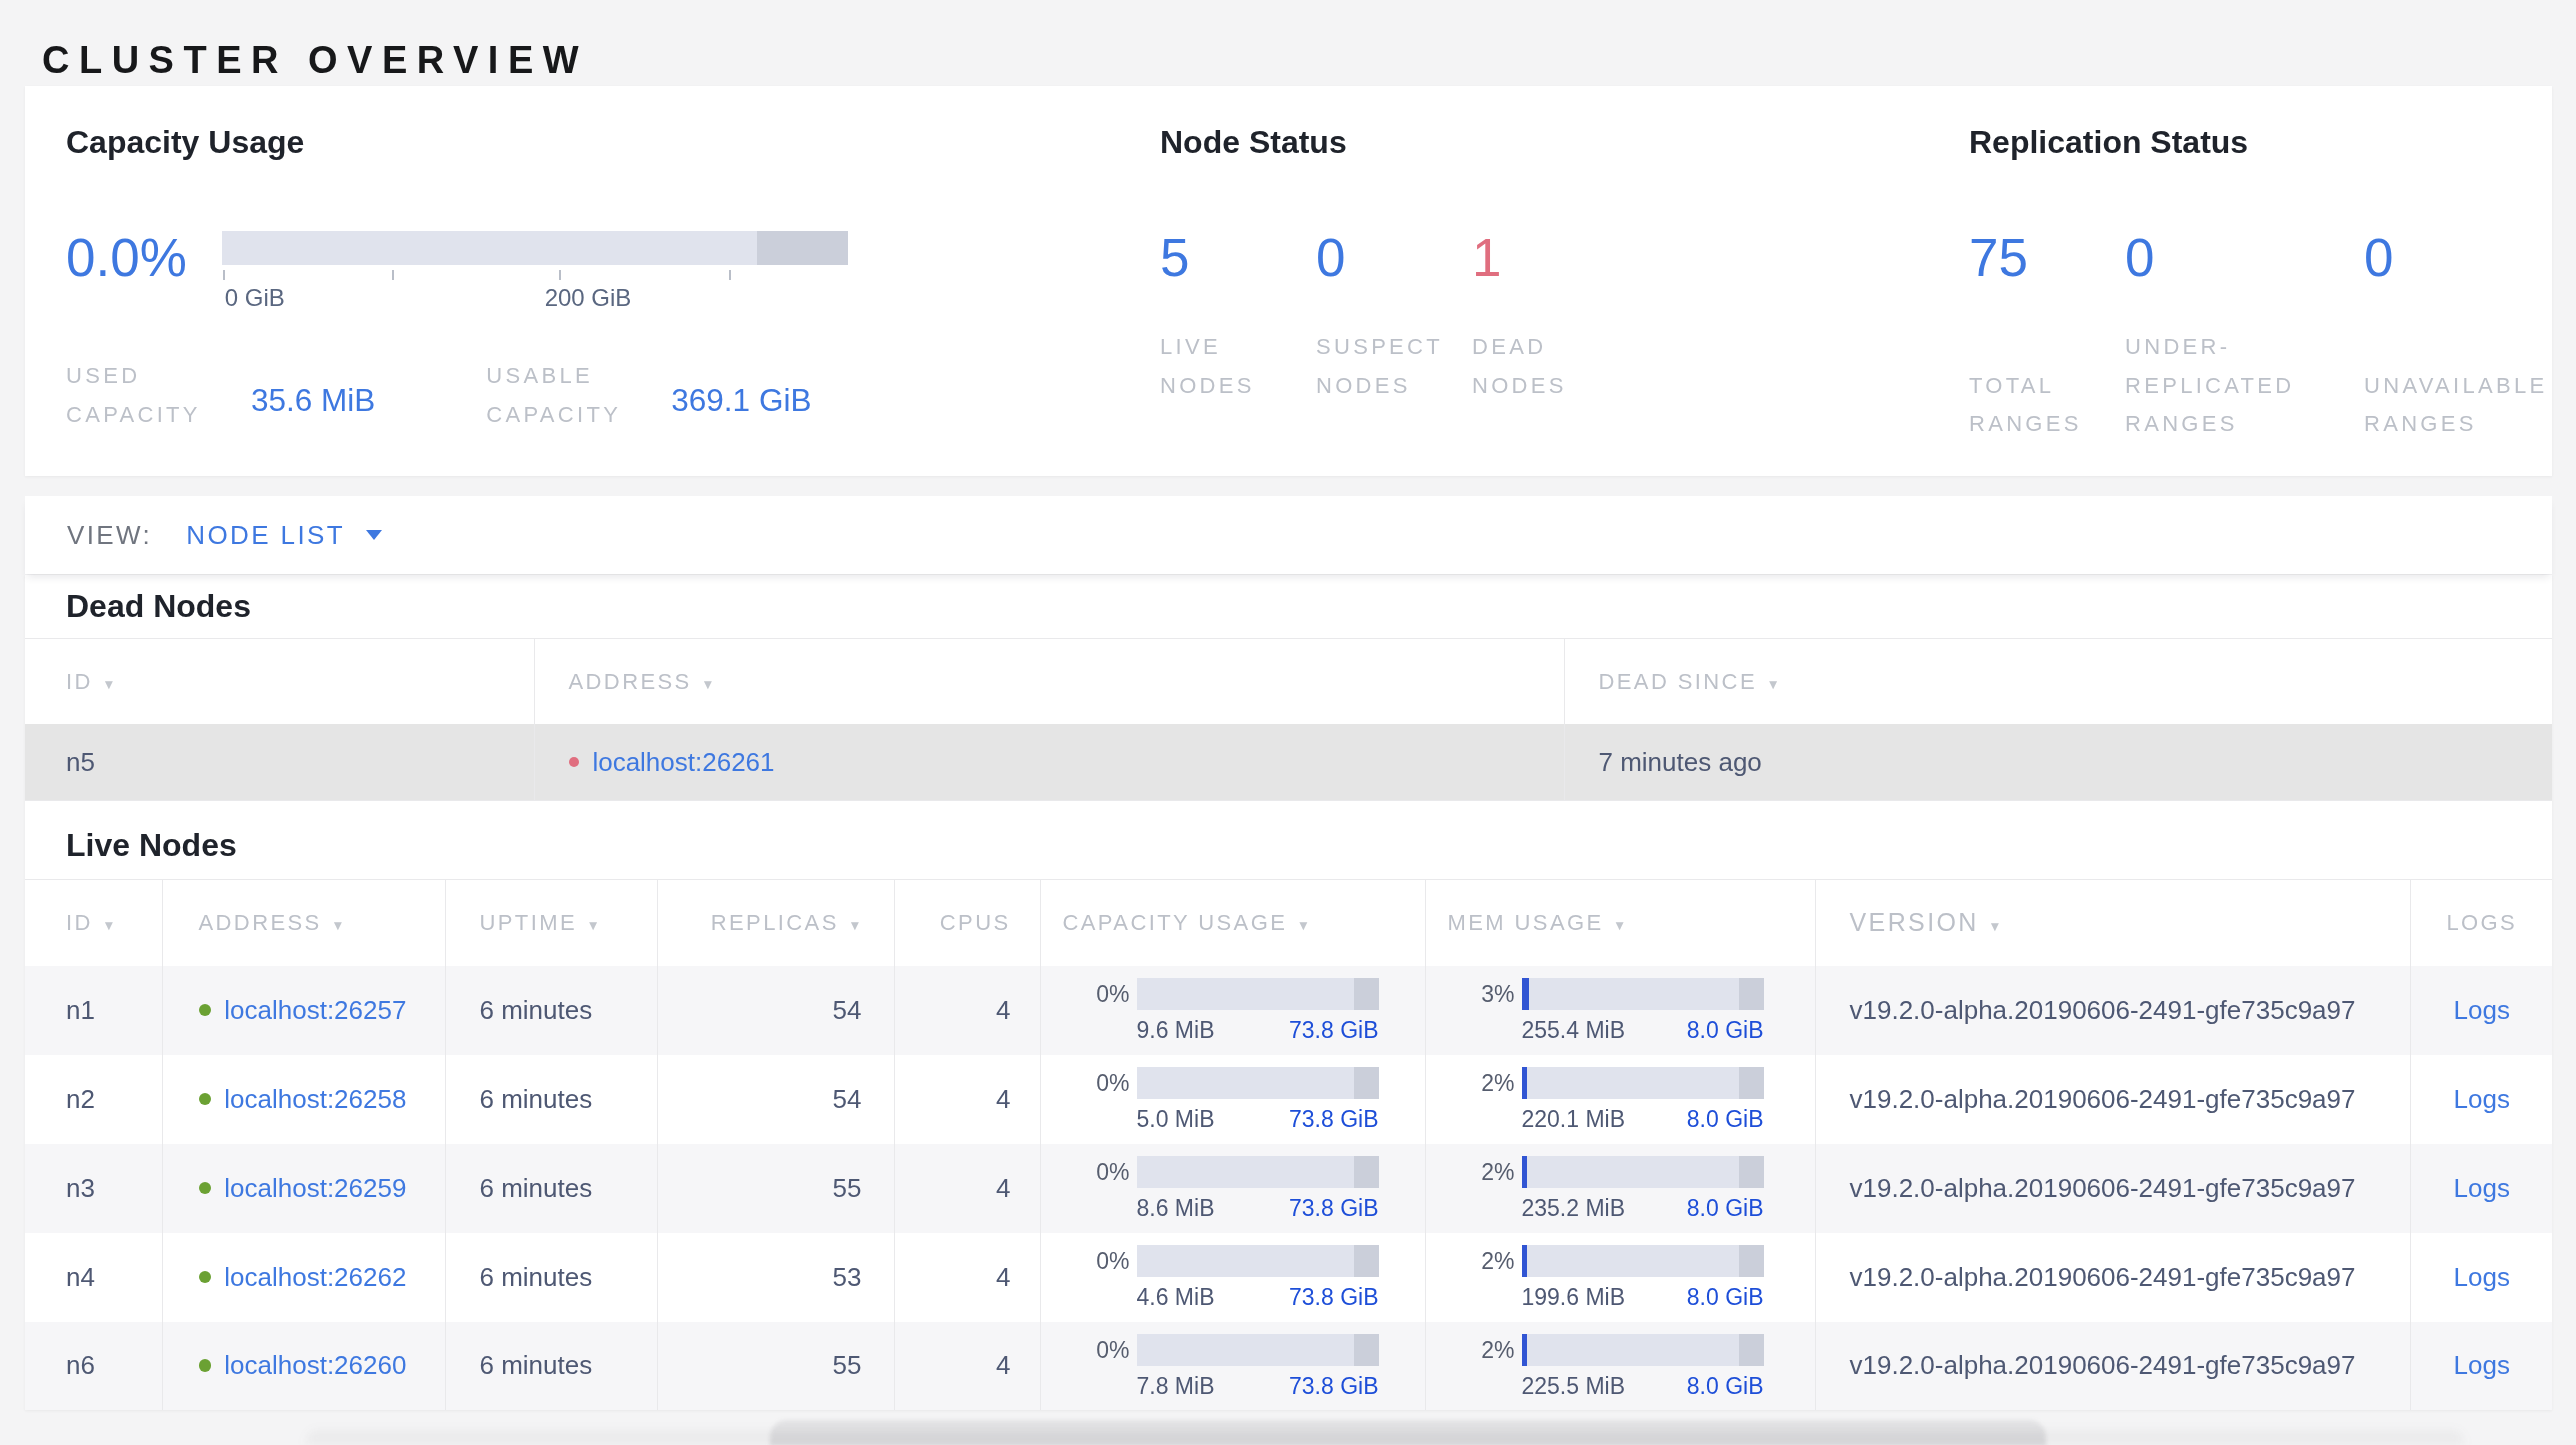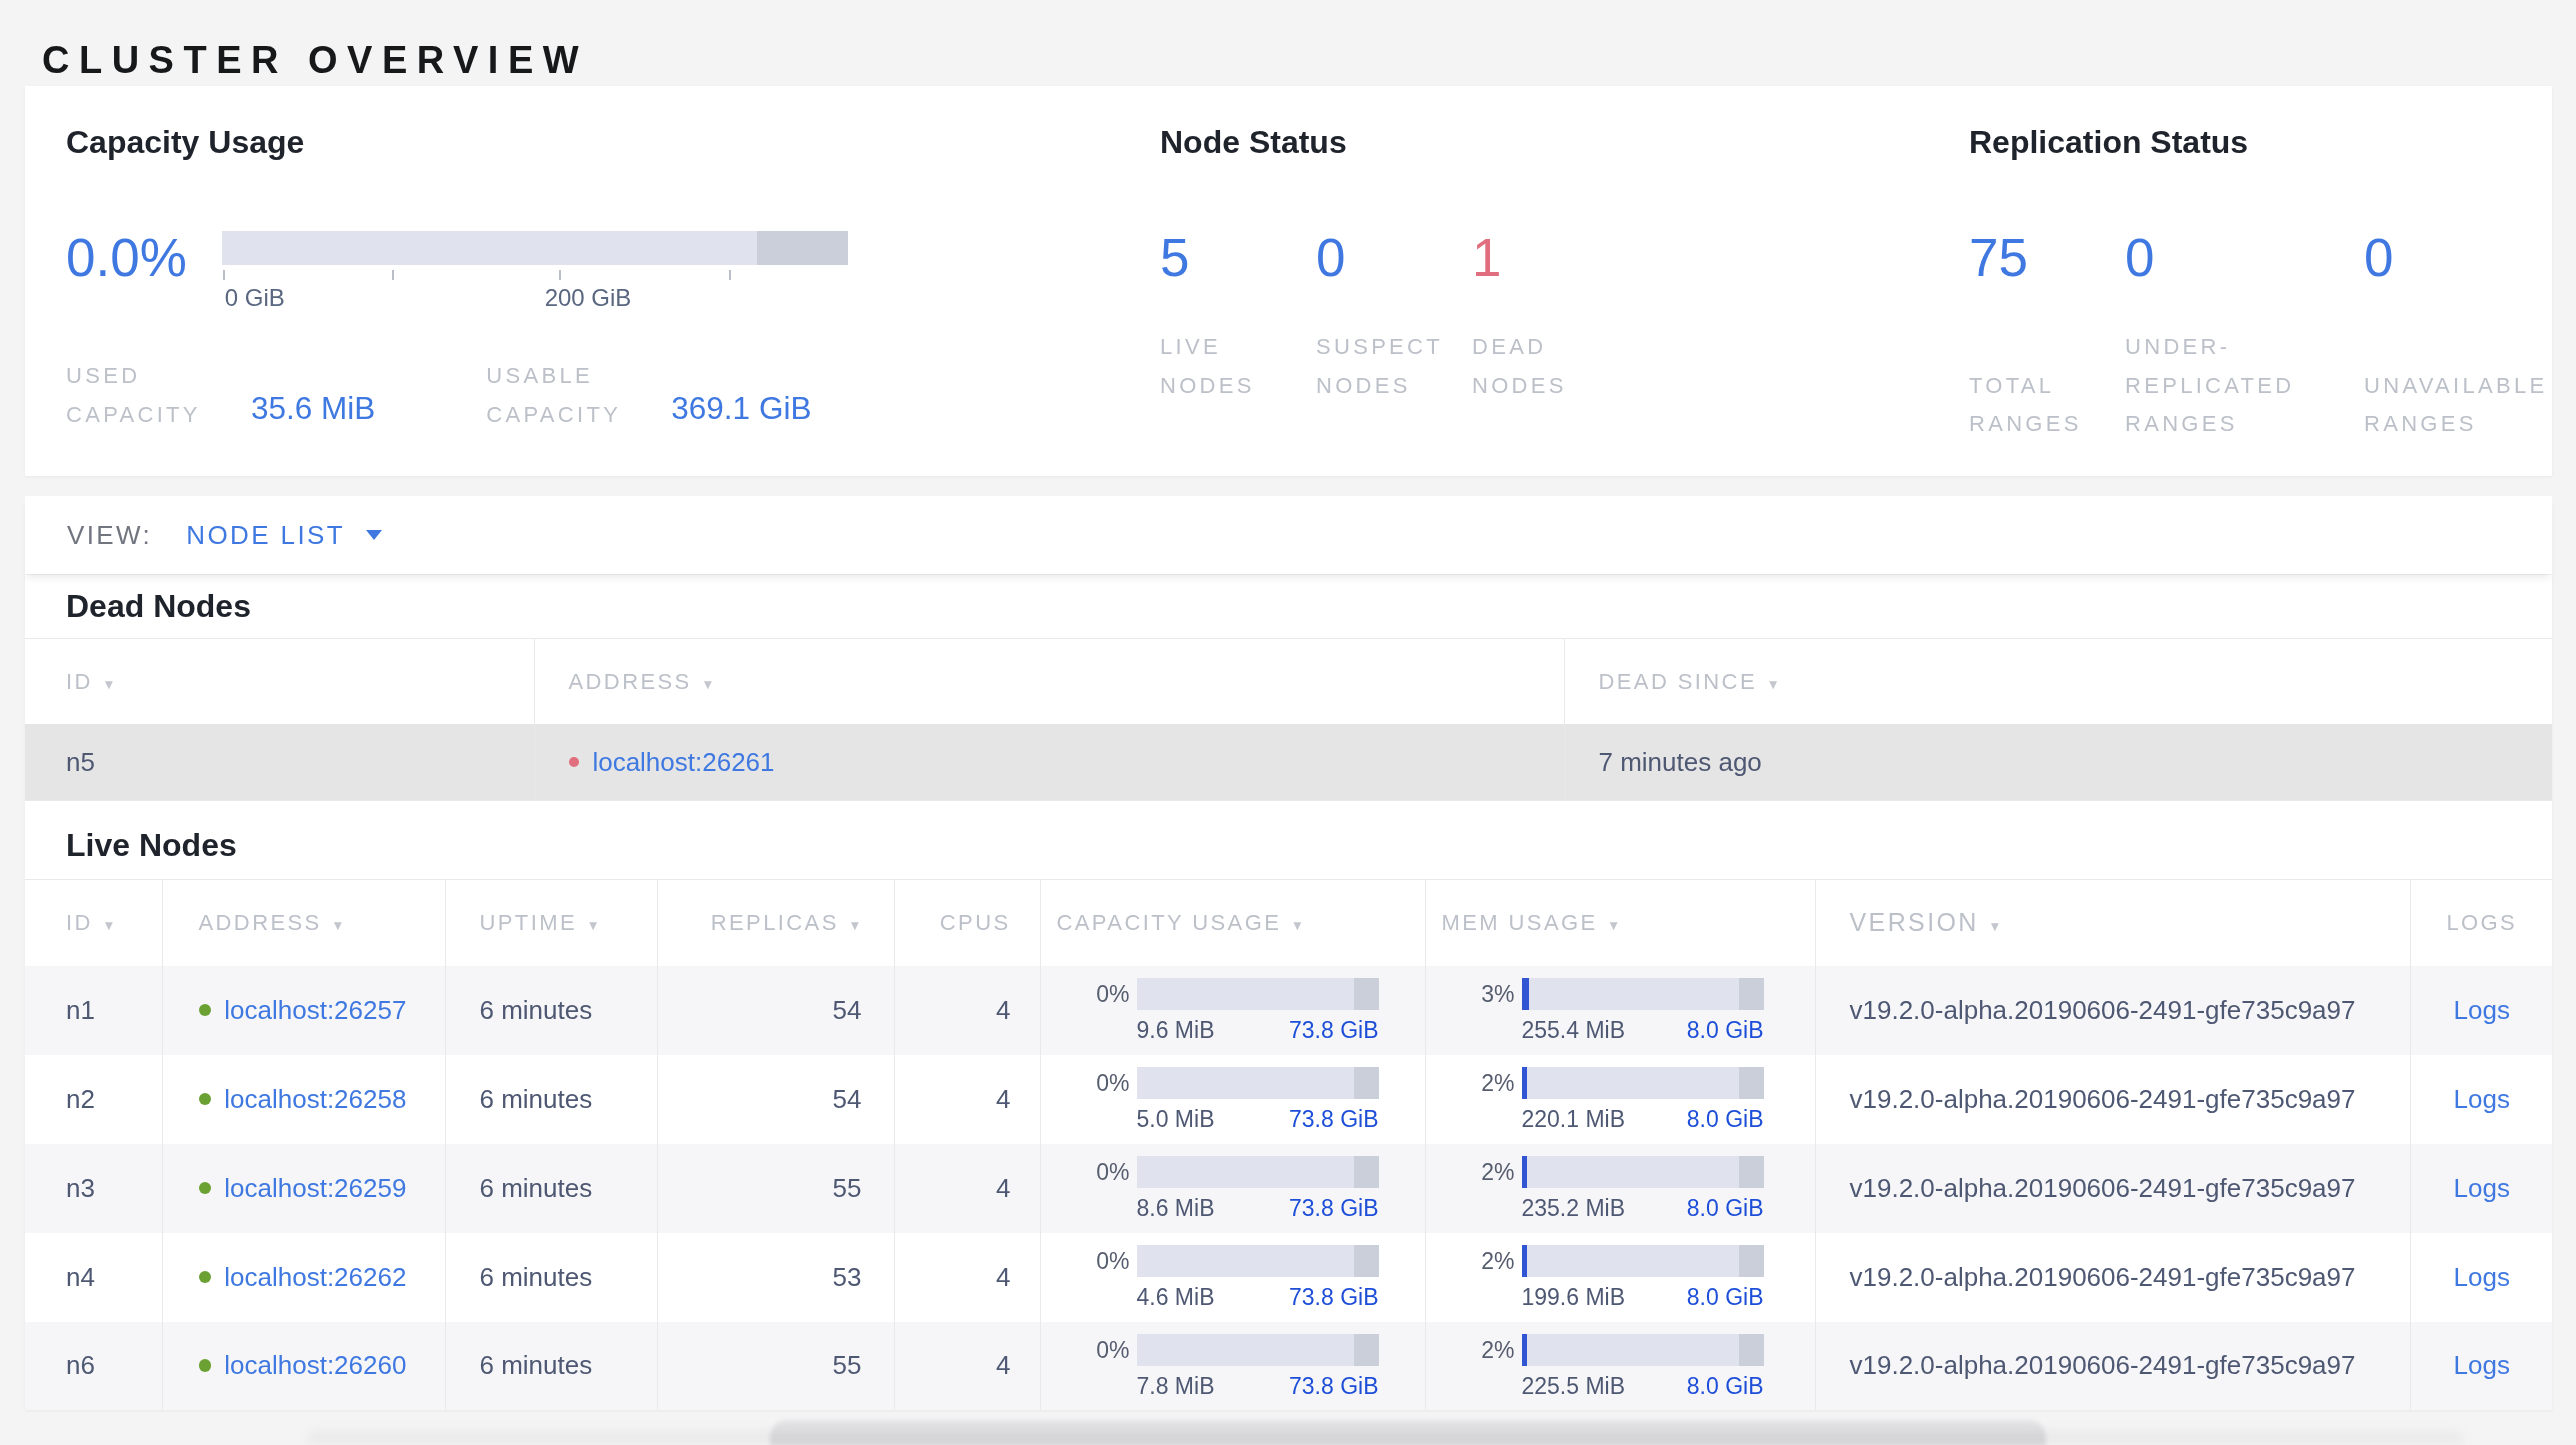--- a/index.html
+++ b/index.html
@@ -36,21 +36,21 @@
   .axis-labels{position:relative;height:29px;margin-top:2.9px;font-size:24px;color:#5a6780;}
   .axis-labels span{position:absolute;transform:translateX(-50%);white-space:nowrap;margin-left:29px;}
 
   .cap-stats{display:flex;margin-top:44px;}
   .cap-stat{display:flex;align-items:flex-end;}
   .cap-stat + .cap-stat{margin-left:111px;}
   .stat-label{
     width:164px;font-size:22px;letter-spacing:3.3px;color:#bcc0c8;
     line-height:1.75;font-weight:500;
   }
-  .stat-value{font-size:31.5px;color:#3e78e0;margin-left:21px;margin-bottom:7px;font-weight:500;white-space:nowrap;}
+  .stat-value{font-size:31.5px;color:#3e78e0;margin-left:21px;margin-bottom:15px;font-weight:500;white-space:nowrap;}
 
   .nums-row{display:flex;margin-top:71px;}
   .nums-row .big-num{width:156px;}
   .sec-repl .nums-row .big-num:nth-child(2){width:239px;}
   .labels-row{display:flex;align-items:flex-end;margin-top:44px;}
   .labels-row .stat-label{width:156px;}
   .sec-repl .labels-row .stat-label:nth-child(2){width:239px;}
   .labels-row .stat-label{width:156px;padding-right:9.5px;box-sizing:border-box;}
 
   
@@ -88,21 +88,21 @@
   #live-table tr.zebra td{background:#f6f6f8;}
   #live-table tr:last-child td{border-bottom:1px solid #e9e9eb;}
 
   .d-id, .c-id{padding-left:41px;}
   .d-addr{padding-left:34px;}
   .d-since{padding-left:34px;}
   .c-addr{padding-left:36px;}
   .c-uptime{padding-left:34px;}
   .c-repl{text-align:right;padding-right:32px;}
   .c-cpus{text-align:right;padding-right:29px;}
-  th.c-usage{padding-left:16px;}
+  th.c-usage{padding-left:22px;}
   .c-version{padding-left:34px;font-size:25px;}
   .c-logs{text-align:center;}
   th.c-logs{text-align:center;}
 
   .dot{display:inline-block;border-radius:50%;margin-right:13.4px;vertical-align:middle;position:relative;top:-1.9px;}
   .dot.live{width:12.4px;height:12.4px;background:#6ba133;}
   .dot.dead{width:10.5px;height:10.5px;background:#e06e7f;}
   a.link{color:#3e78e0;text-decoration:none;cursor:pointer;}
 
   .usage{padding-top:1.9px;}

